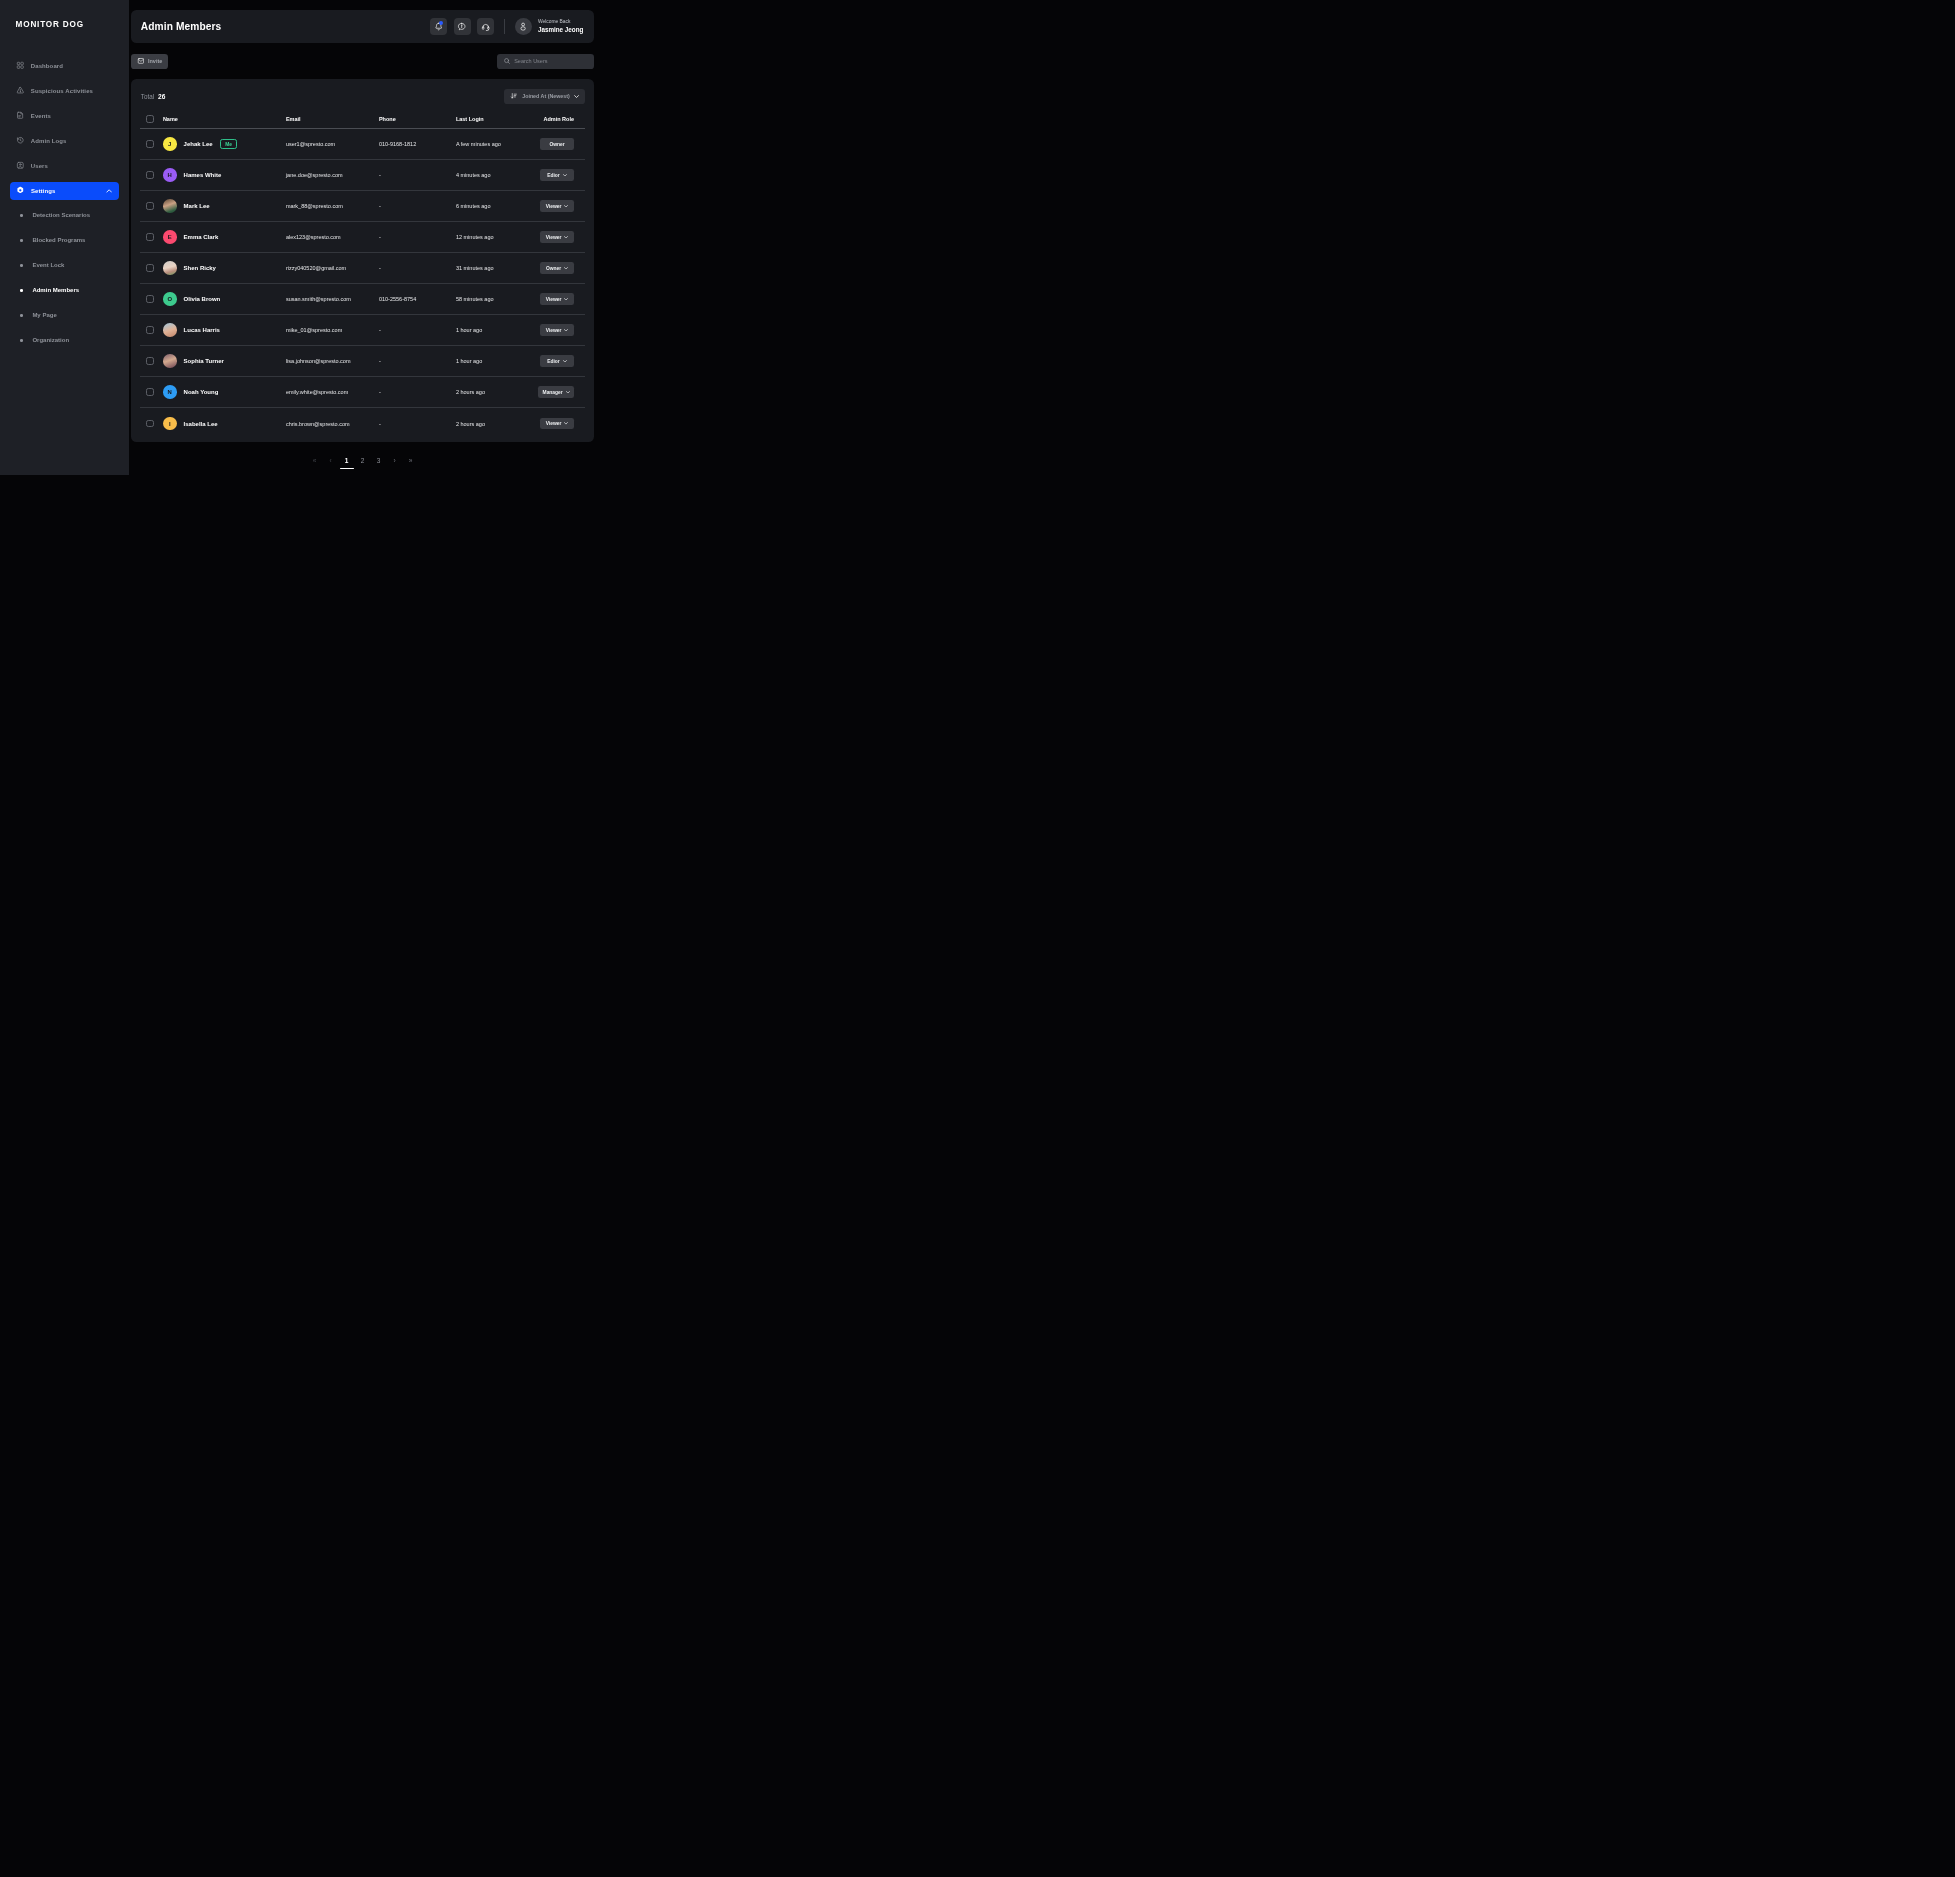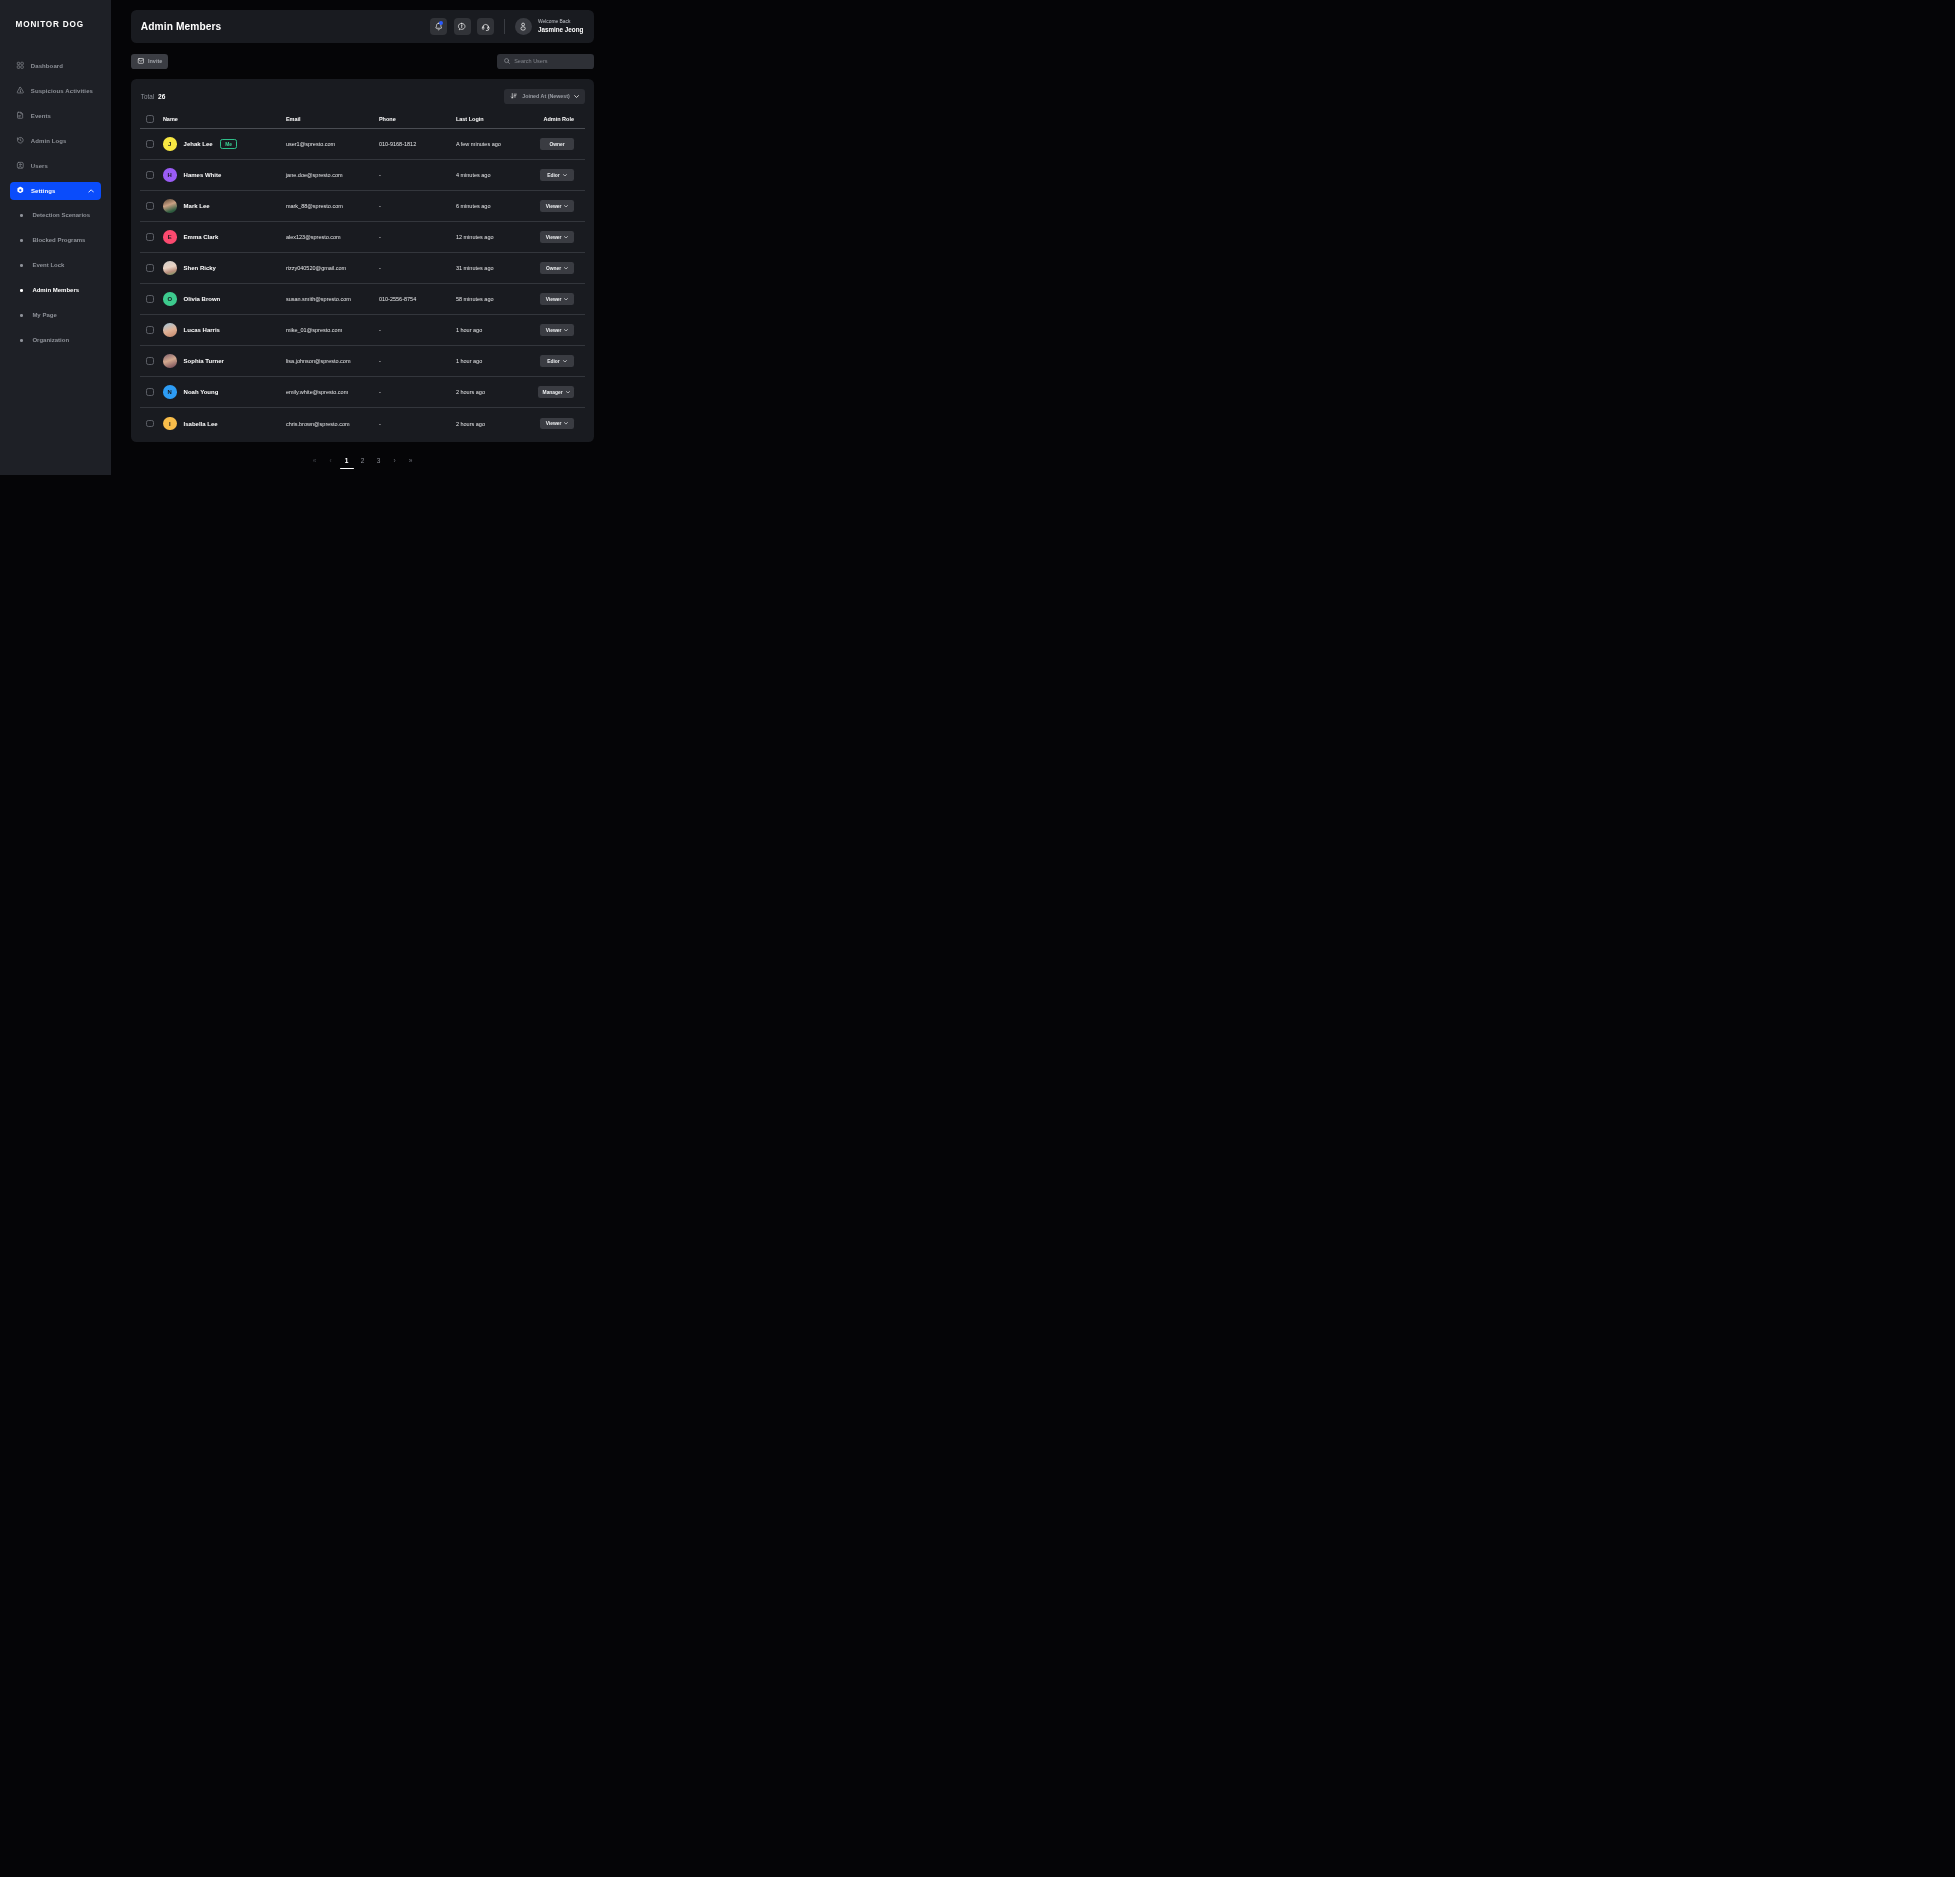--- a/index.html
+++ b/index.html
@@ -5,21 +5,21 @@
   * { margin:0; padding:0; box-sizing:border-box; }
   html,body { width:613px; height:479px; }
   body {
     position:relative; overflow:hidden;
     background:#050507;
     font-family:"Liberation Sans","DejaVu Sans",sans-serif;
     color:#e9eaec;
   }
   
   .sidebar {
-    position:absolute; left:0; top:0; bottom:4px; width:111px;
+    position:absolute; left:0; top:0; bottom:4px; width:129px;
     background:#1e2026;
   }
   .logo {
     position:absolute; left:15.6px; top:20.3px;
     font-size:8.2px; font-weight:900; letter-spacing:0.8px; color:#ffffff;
     transform:scaleY(1.05);
     white-space:nowrap;
   }
   .menu { position:absolute; left:0; right:0; top:53px; }
   .menu-item {

